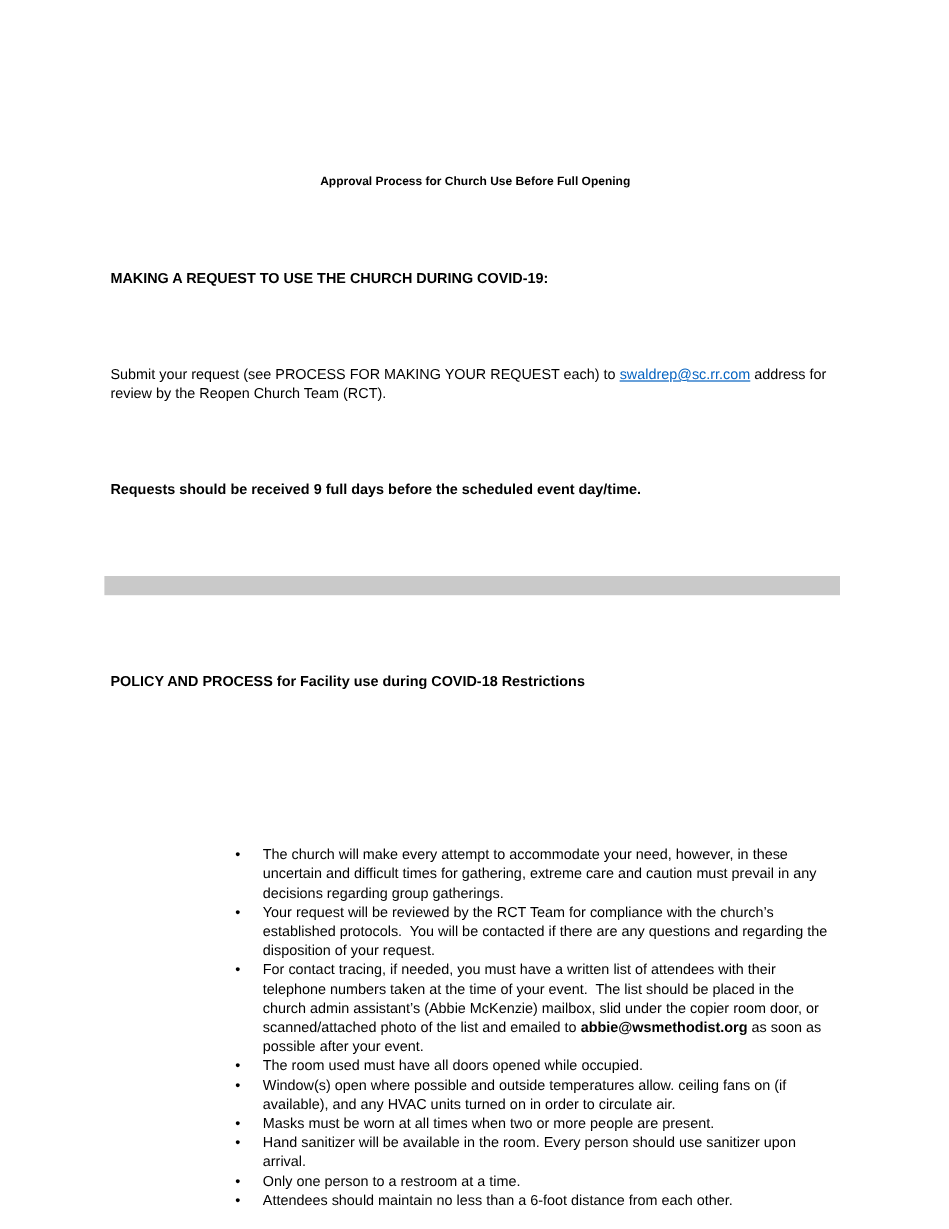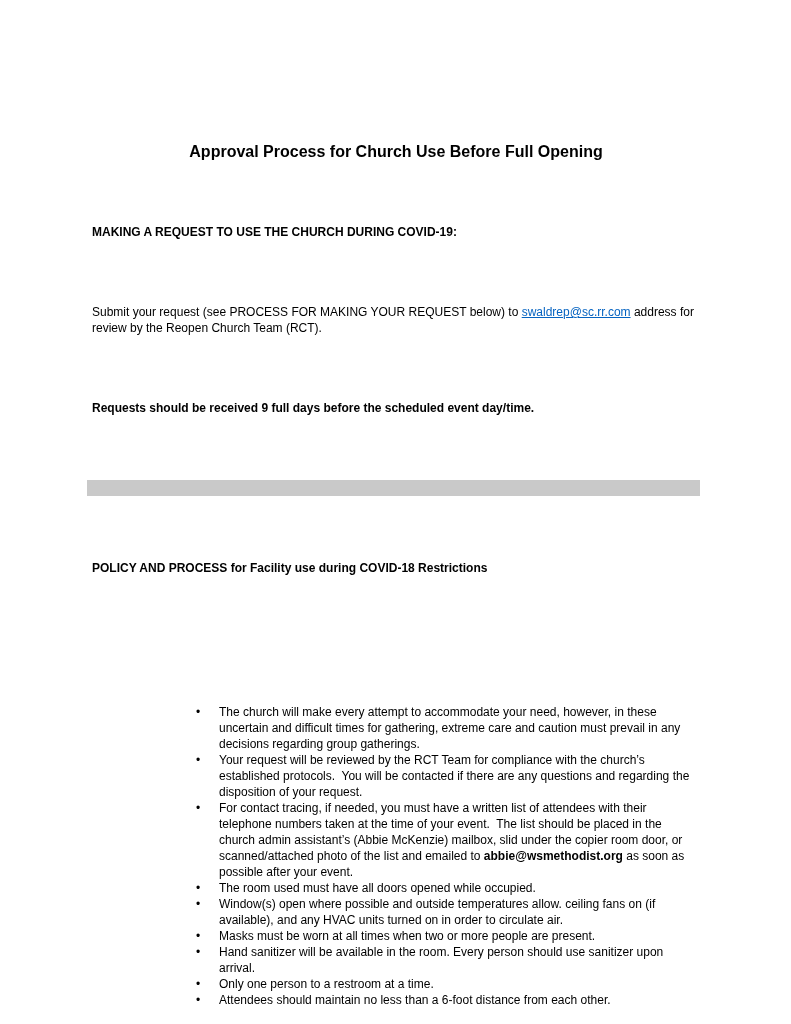--- a/index.html
+++ b/index.html
@@ -16,21 +16,21 @@
     color: var(--ink);
     font-family: "Liberation Sans", sans-serif;
     font-size: 12px;
     line-height: 16px;
     padding: 95px 91px 0 92px;
     overflow: hidden;
     white-space: pre-wrap;
   }
   .b { font-weight: bold; }
   .title {
-    font-size: 16px;
+    font-size: 10px;
     line-height: 17px;
     font-weight: bold;
     text-align: center;
     margin-bottom: 16px;
   }
   .mb { margin-bottom: 16px; }
   .divider {
     height: 16px;
     background: var(--divider);
     margin: 0 0 16px -5px;
@@ -49,21 +49,21 @@
 </style>
 </head>
 <body>
 
 <div class="page">
 
   <div class="title">Approval Process for Church Use Before Full Opening</div>
 
   <div class="b mb">MAKING A REQUEST TO USE THE CHURCH DURING COVID-19:</div>
 
-  <div class="mb"><span>Submit your request (see PROCESS FOR MAKING YOUR REQUEST below) to </span><a href="#" class="link">swaldrep@sc.rr.com</a><span> address for review by the Reopen Church Team (RCT).</span></div>
+  <div class="mb"><span>Submit your request (see PROCESS FOR MAKING YOUR REQUEST each) to </span><a href="#" class="link">swaldrep@sc.rr.com</a><span> address for review by the Reopen Church Team (RCT).</span></div>
 
   <div class="b mb">Requests should be received 9 full days before the scheduled event day/time.</div>
 
   <div class="divider"></div>
 
   <div class="b mb">POLICY AND PROCESS for Facility use during COVID-18 Restrictions</div>
 
   <div class="indent1">
 
 

